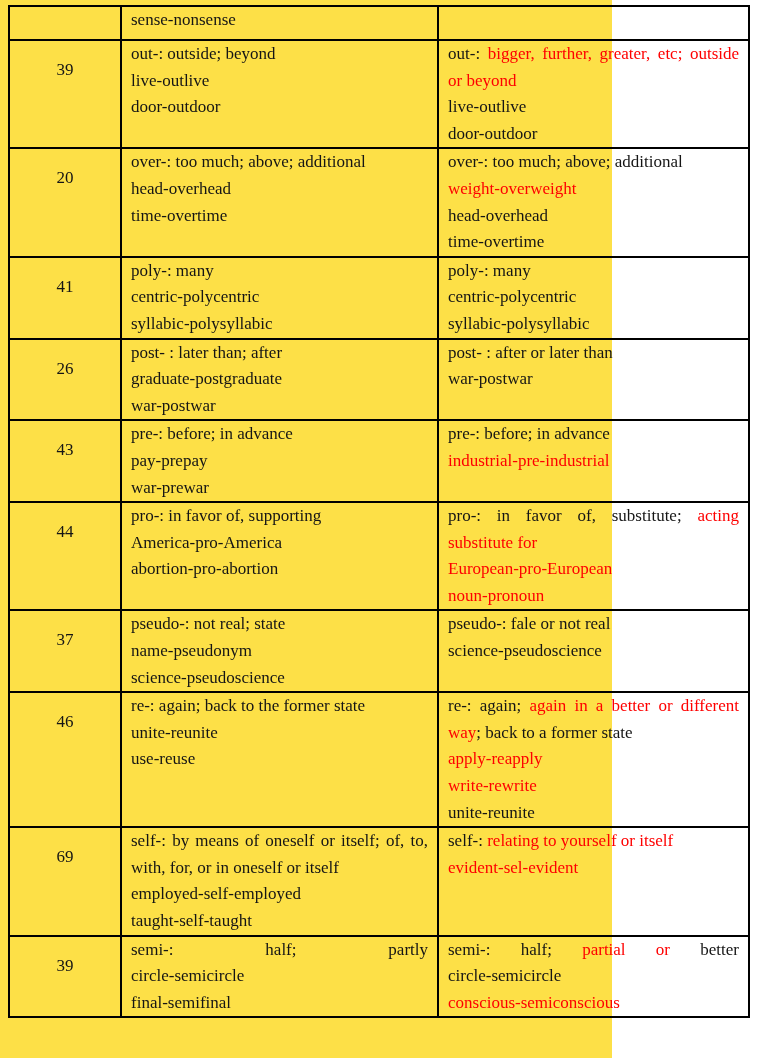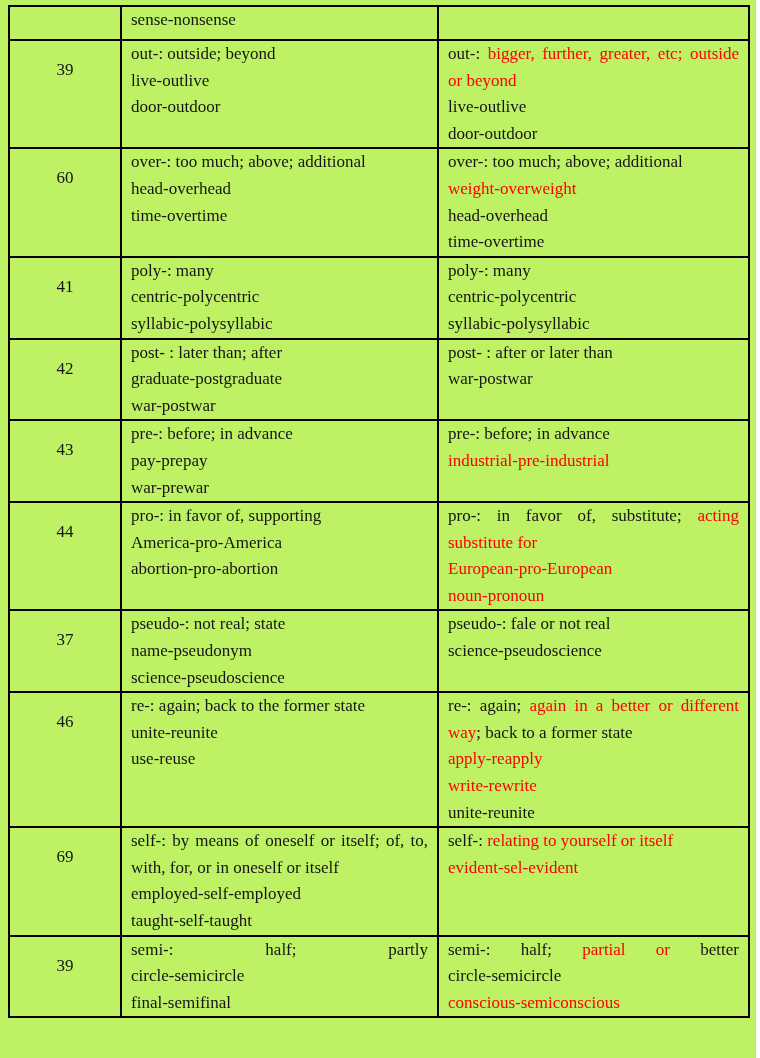--- a/index.html
+++ b/index.html
@@ -5,26 +5,26 @@
   html, body {
     margin: 0;
     padding: 0;
     background: #ffffff;
     width: 760px;
     height: 1058px;
     overflow: hidden;
   }
   .page {
     position: relative;
-    width: 756px;
+    width: 612px;
     height: 1058px;
     font-family: "Liberation Serif", "DejaVu Serif", serif;
     font-size: 17px;
     color: var(--text, #151515);
-    background: #bef264;
+    background: #fde047;
   }
   table.prefix-table {
     position: absolute;
     left: 8px;
     top: 5px;
     width: 740px;
     border-collapse: collapse;
     table-layout: fixed;
   }
   td {
@@ -73,21 +73,21 @@
             <div class="par"><span>live-outlive</span></div>
             <div class="par"><span>door-outdoor</span></div>
           </td>
           <td class="cell">
             <div class="par"><span>out-: </span><span class="red">bigger, further, greater, etc; outside or beyond</span></div>
             <div class="par"><span>live-outlive</span></div>
             <div class="par"><span>door-outdoor</span></div>
           </td>
         </tr>
         <tr>
-          <td class="num">60</td>
+          <td class="num">20</td>
           <td class="cell">
             <div class="par"><span>over-: too much; above; additional</span></div>
             <div class="par"><span>head-overhead</span></div>
             <div class="par"><span>time-overtime</span></div>
           </td>
           <td class="cell">
             <div class="par"><span>over-: too much; above; additional</span></div>
             <div class="par"><span class="red">weight-overweight</span></div>
             <div class="par"><span>head-overhead</span></div>
             <div class="par"><span>time-overtime</span></div>
@@ -100,21 +100,21 @@
             <div class="par"><span>centric-polycentric</span></div>
             <div class="par"><span>syllabic-polysyllabic</span></div>
           </td>
           <td class="cell">
             <div class="par"><span>poly-: many</span></div>
             <div class="par"><span>centric-polycentric</span></div>
             <div class="par"><span>syllabic-polysyllabic</span></div>
           </td>
         </tr>
         <tr>
-          <td class="num">42</td>
+          <td class="num">26</td>
           <td class="cell">
             <div class="par"><span>post- : later than; after</span></div>
             <div class="par"><span>graduate-postgraduate</span></div>
             <div class="par"><span>war-postwar</span></div>
           </td>
           <td class="cell">
             <div class="par"><span>post- : after or later than</span></div>
             <div class="par"><span>war-postwar</span></div>
           </td>
         </tr>

